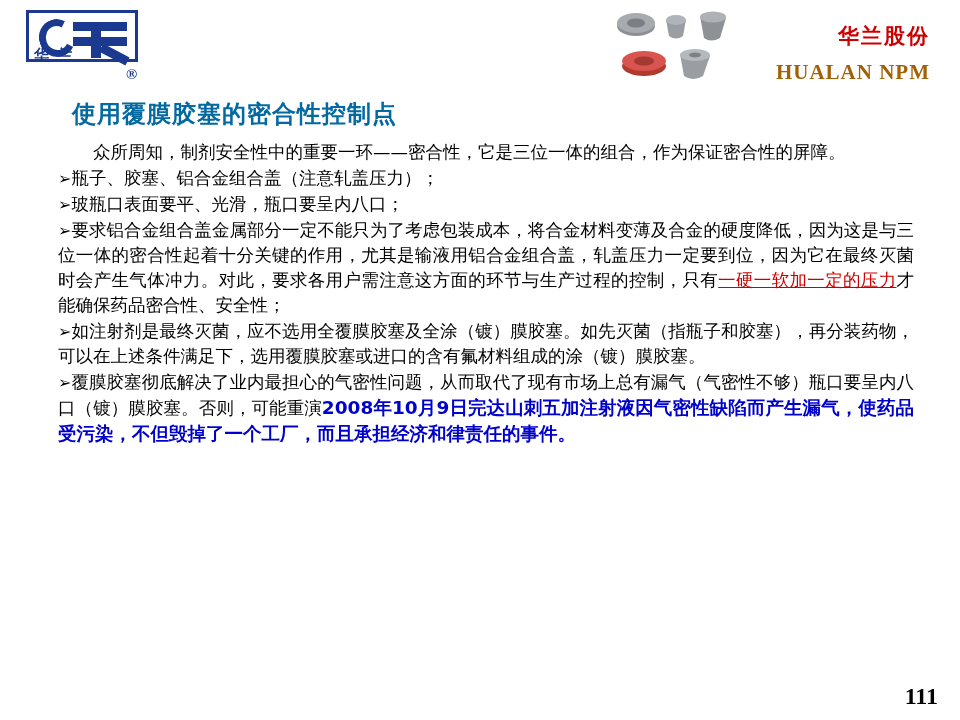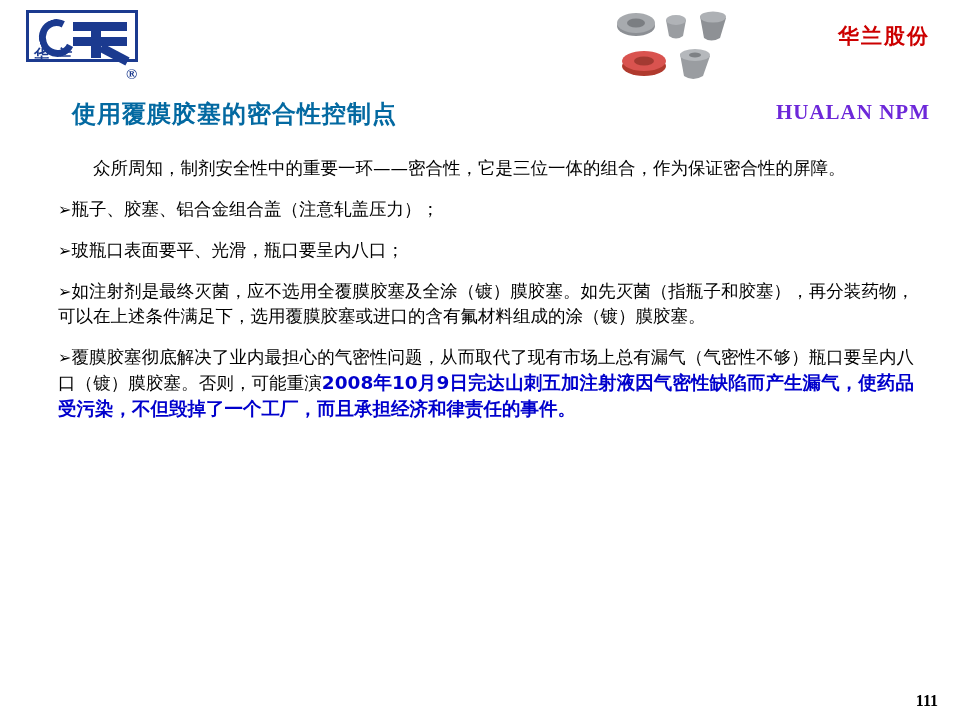--- a/index.html
+++ b/index.html
@@ -126,23 +126,22 @@
     color: #cc0000;
     letter-spacing: 2px;
   }
   .brand-text-en {
     position: absolute;
     right: 8px;
     top: 52px;
     font-family: "Liberation Serif", serif;
     font-size: 21px;
     font-weight: bold;
-    color: #6d28d9;
+    color: #a16207;
     letter-spacing: 1px;
-    margin-top: 40px;
   }
   .stoppers {
     position: absolute;
     left: 0;
     top: 2px;
     width: 140px;
     height: 76px;
   }
 
   
@@ -162,21 +161,21 @@
     position: absolute;
     left: 58px;
     top: 140px;
     width: 856px;
   }
   .para {
     font-family: "DejaVu Sans", sans-serif;
     font-size: 17.5px;
     line-height: 25px;
     color: #000000;
-    margin: 16px 0 1px 0;
+    margin: 0 0 1px 0;
     text-align: justify;
   }
   .para.intro {
     text-indent: 2em;
   }
   .bullet {
     position: relative;
     padding-left: 0;
   }
   .arrow {
@@ -193,21 +192,21 @@
     font-weight: bold;
     font-size: 18.5px;
   }
 
   
   .page-number {
     position: absolute;
     right: 22px;
     bottom: 10px;
     font-family: "Liberation Serif", serif;
-    font-size: 16px;
+    font-size: 24px;
     font-weight: bold;
     color: #000000;
   }
 </style>
 </head>
 <body>
 
 <div class="slide-header">
 
   <div class="logo-left">
@@ -248,20 +247,21 @@
 
 <div class="body-area">
 
   <p class="para intro">众所周知，制剂安全性中的重要一环——密合性，它是三位一体的组合，作为保证密合性的屏障。</p>
 
   <p class="para bullet"><span class="arrow">➢</span><span>瓶子、胶塞、铝合金组合盖（注意轧盖压力）；</span></p>
 
   <p class="para bullet"><span class="arrow">➢</span><span>玻瓶口表面要平、光滑，瓶口要呈内八口；</span></p>
 
 
+  <p class="para bullet"><span class="arrow">➢</span><span>要求铝合金组合盖金属部分一定不能只为了考虑包装成本，将合金材料变薄及合金的硬度降低，因为这是与三位一体的密合性起着十分关键的作用，尤其是输液用铝合金组合盖，轧盖压力一定要到位，因为它在最终灭菌时会产生气体冲力。对此，要求各用户需注意这方面的环节与生产过程的控制，只有</span><span class="underline-red">一硬一软加一定的压力</span><span>才能确保药品密合性、安全性；</span></p>
 
   <p class="para bullet"><span class="arrow">➢</span><span>如注射剂是最终灭菌，应不选用全覆膜胶塞及全涂（镀）膜胶塞。如先灭菌（指瓶子和胶塞），再分装药物，可以在上述条件满足下，选用覆膜胶塞或进口的含有氟材料组成的涂（镀）膜胶塞。</span></p>
 
   <p class="para bullet"><span class="arrow">➢</span><span>覆膜胶塞彻底解决了业内最担心的气密性问题，从而取代了现有市场上总有漏气（气密性不够）瓶口要呈内八口（镀）膜胶塞。否则，可能重演</span><span class="blue-bold">2008年10月9日完达山刺五加注射液因气密性缺陷而产生漏气，使药品受污染，不但毁掉了一个工厂，而且承担经济和律责任的事件。</span></p>
 
 </div>
 
 <div class="page-number">111</div>
 
 </body></html>

